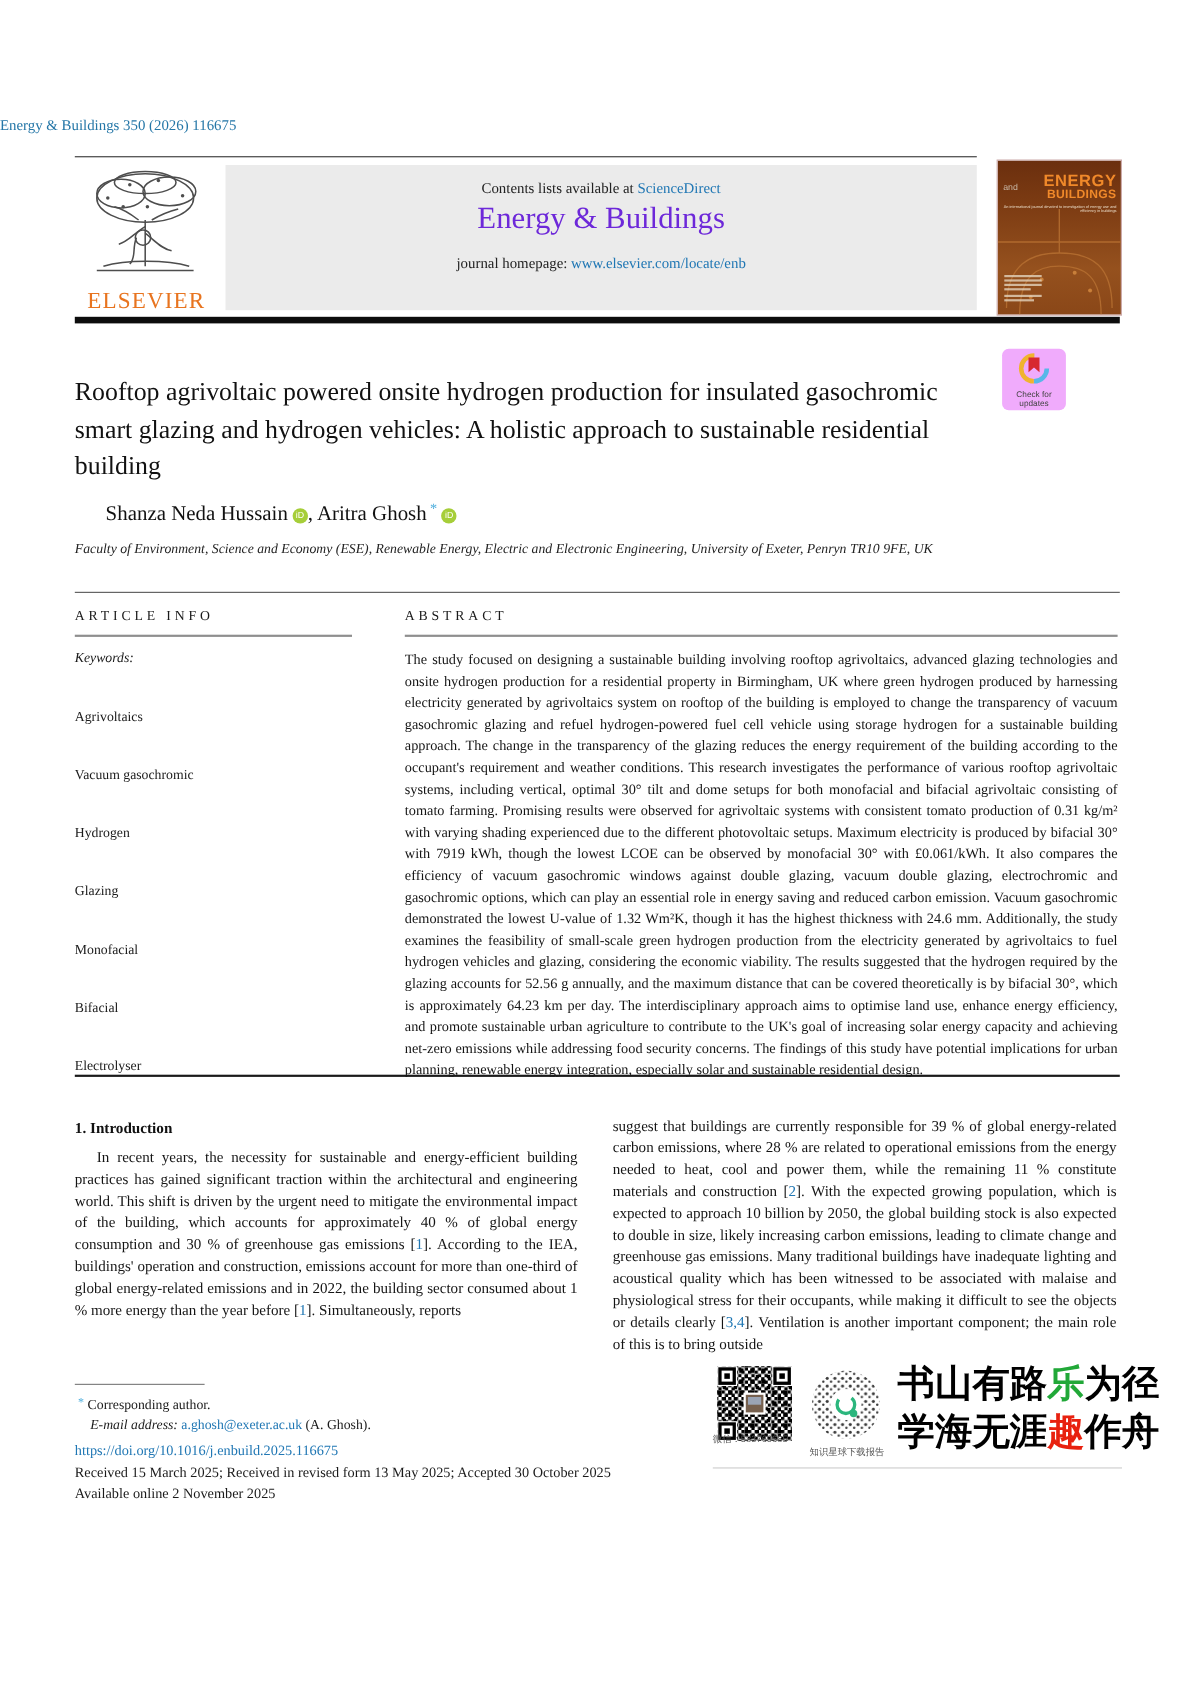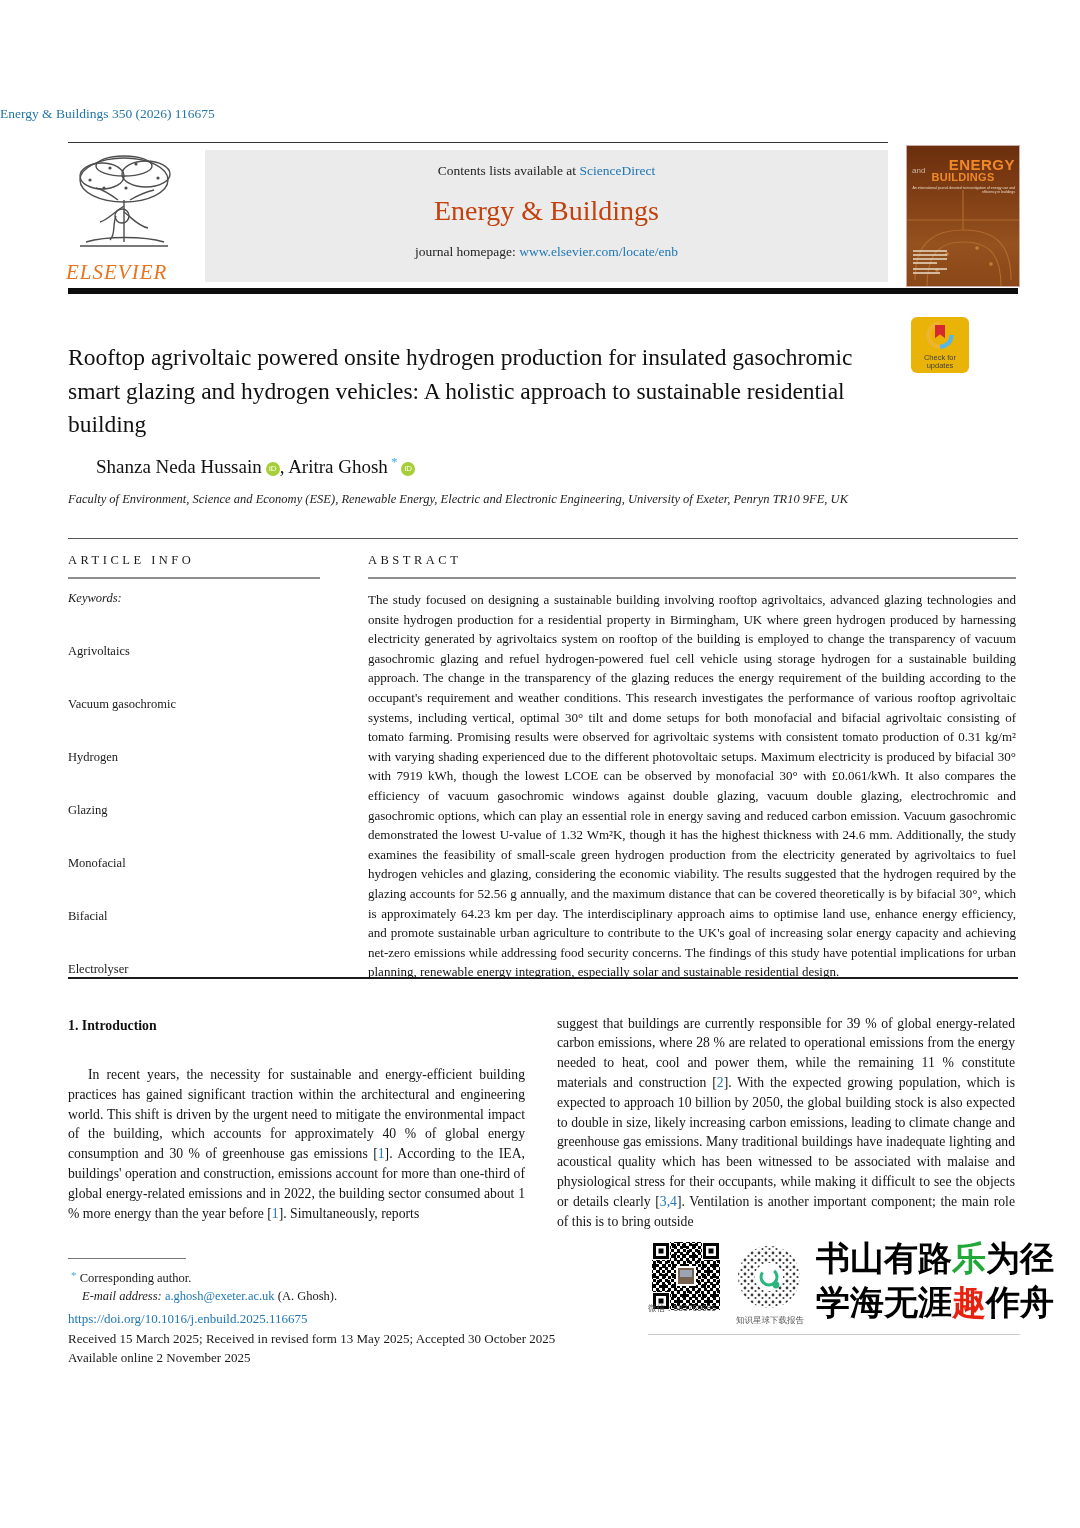--- a/index.html
+++ b/index.html
@@ -5,51 +5,51 @@
   html,body{margin:0;padding:0;background:#ffffff;}
   .page{position:relative;width:1080px;height:1528px;background:#fff;overflow:hidden;
         font-family:"Liberation Serif","DejaVu Serif",serif;color:#1a1a1a;}
 
   
   .citation{position:absolute;top:106px;left:0;width:1080px;
             font-size:13.5px;color:#2476a7;}
 
   
   .rule-thin-top{position:absolute;top:142px;left:68px;width:820px;height:1px;background:#333;}
-  .elsevier-block{position:absolute;left:66px;top:150px;width:134px;height:132px;text-align:left;font-style:italic;}
+  .elsevier-block{position:absolute;left:66px;top:150px;width:134px;height:132px;text-align:center;}
   .elsevier-word{font-size:21px;color:#e8741f;letter-spacing:1px;margin-top:2px;}
   .graybox{position:absolute;left:205px;top:150px;width:683px;height:132px;background:#ebebeb;text-align:center;}
   .contents-line{margin-top:13px;font-size:13.5px;color:#222;}
-  .journal-title{margin-top:16px;font-size:28px;color:#c2410c;font-family:Liberation Serif, serif;}
+  .journal-title{margin-top:4px;font-size:28px;color:#6d28d9;font-family:Liberation Serif, serif;}
   .homepage-line{margin-top:17px;font-size:13.5px;color:#222;}
   .link{color:#2077b4;text-decoration:none;}
   .ref{color:#2077b4;}
   .it{font-style:italic;}
   .green{color:#21a838;}
   .red{color:#e8210f;}
 
   .cover{position:absolute;left:906px;top:145px;width:112px;height:140px;
          background:linear-gradient(180deg,#6b2f0e 0%,#7d3c13 30%,#95511e 70%,#8a4718 100%);
          overflow:hidden;border:1px solid #caa;}
   .cover-top{position:relative;padding:4px 4px 0 4px;}
   .cover-and{position:absolute;left:5px;top:20px;font-size:8px;color:#c9b8a6;font-family:"Liberation Sans",sans-serif;}
   .cover-energy{text-align:right;font-family:"Liberation Sans",sans-serif;font-weight:bold;
                 font-size:15px;color:#f0892a;letter-spacing:0.5px;line-height:14px;margin-top:8px;}
-  .cover-buildings{text-align:center;font-family:"Liberation Sans",sans-serif;font-weight:bold;
+  .cover-buildings{text-align:right;font-family:"Liberation Sans",sans-serif;font-weight:bold;
                 font-size:11px;color:#f0892a;letter-spacing:0.3px;line-height:11px;}
   .cover-sub{text-align:right;font-size:3.5px;color:#e9d9c4;margin-top:3px;line-height:4px;
              font-family:"Liberation Sans",sans-serif;}
   .cover-lines{position:absolute;left:0;top:44px;width:112px;height:96px;}
   .cover-editors{position:absolute;left:6px;bottom:10px;width:34px;}
   .cover-editors div{height:2px;background:#e3d3bd;margin-bottom:2px;opacity:.8;}
   .rule-thick{position:absolute;top:288px;left:68px;width:950px;height:6px;background:#0d0d0d;}
 
   
   .title{position:absolute;left:68px;top:341px;width:830px;font-size:23.5px;line-height:33.5px;color:#111;}
-  .badge{position:absolute;left:911px;top:317px;width:58px;height:56px;background:#eab308;
+  .badge{position:absolute;left:911px;top:317px;width:58px;height:56px;background:#f0abfc;
          border-radius:6px;text-align:center;cursor:pointer;}
   .badge-text{font-size:7.5px;line-height:8px;color:#444;font-family:"Liberation Sans",sans-serif;}
 
   
   .authors{position:absolute;left:68px;top:454px;font-size:19px;color:#111;margin-left:28px;}
   .orcid{display:inline-block;width:14px;height:14px;border-radius:50%;background:#a6ce39;color:#fff;
          font-size:8px;line-height:14px;text-align:center;font-family:"Liberation Sans",sans-serif;
          vertical-align:2px;margin-left:4px;}
   .star{color:#45aadb;font-size:13px;vertical-align:7px;margin-left:3px;}
   .affiliation{position:absolute;left:68px;top:492px;font-size:12.5px;font-style:italic;color:#222;}
@@ -63,21 +63,21 @@
   .kw-label{margin-top:12px;font-size:12.5px;font-style:italic;}
   .kw{font-size:12.5px;line-height:16px;margin-top:37px;}
   .abstract-text{margin-top:11px;font-size:13px;line-height:19.6px;text-align:justify;color:#141414;}
 
   .rule-mid{position:absolute;top:977px;left:68px;width:950px;height:2px;background:#1a1a1a;}
 
   
   .col-left{position:absolute;left:68px;top:1018px;width:457px;}
   .col-right{position:absolute;left:557px;top:1000px;width:458px;}
   .h1{font-size:13.8px;font-weight:bold;color:#111;}
-  .body-p{margin-top:31px;font-size:13.7px;line-height:19.8px;text-align:justify;text-indent:20px;color:#141414;}
+  .body-p{margin-top:8px;font-size:13.7px;line-height:19.8px;text-align:justify;text-indent:20px;color:#141414;}
   .body-p-right{font-size:13.7px;line-height:19.8px;text-align:justify;color:#141414;}
 
   
   .fn-rule{position:absolute;left:68px;top:1258px;width:118px;height:1px;background:#777;}
   .fn{position:absolute;left:68px;top:1266px;font-size:12.5px;line-height:18px;}
   .fn .l2{padding-left:14px;}
 
   
   .wm{position:absolute;left:648px;top:1238px;width:372px;height:94px;}
   .wm-rule{position:absolute;left:648px;top:1334px;width:372px;height:1px;background:#ccc;}

